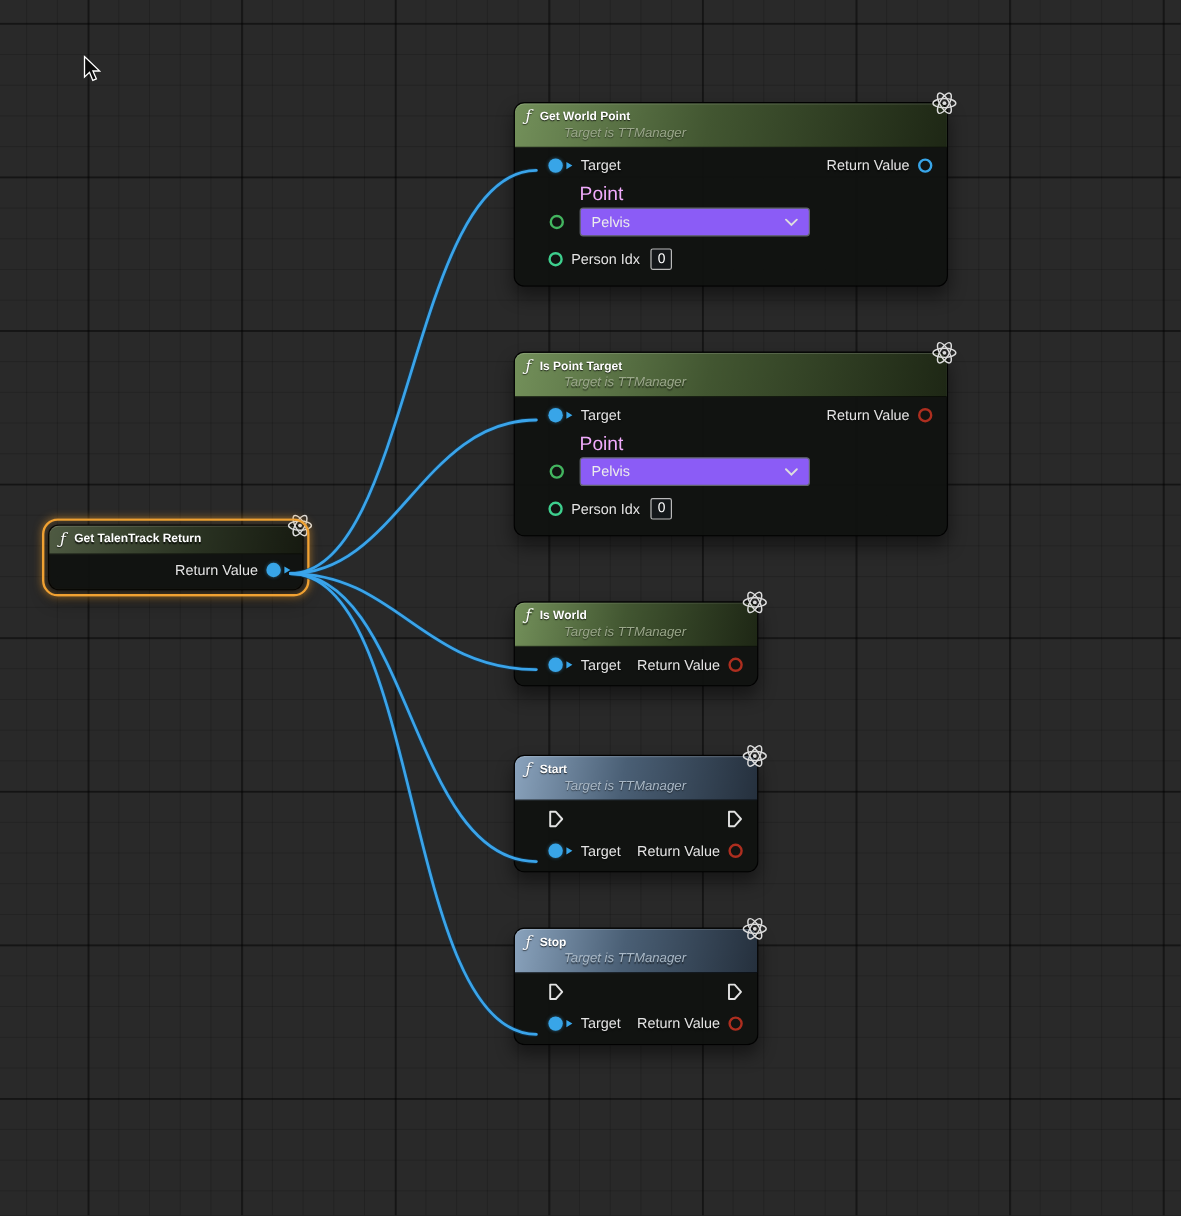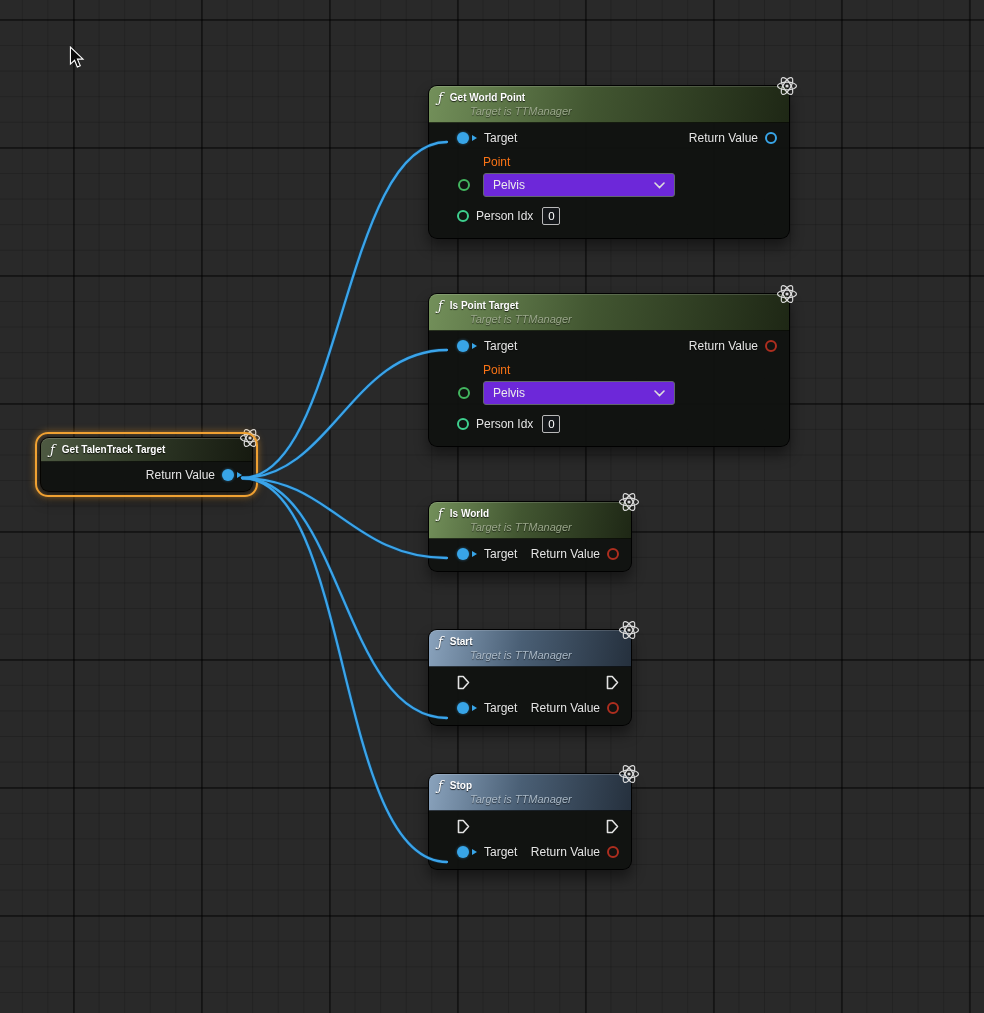--- a/index.html
+++ b/index.html
@@ -72,22 +72,22 @@
   .pin-bool-hollow{ border:2px solid #ad2e1f; background:transparent; }
   .pin-enum-hollow{ border:2px solid #43b55f; background:transparent; }
   .pin-int-hollow { border:2px solid #3ecf8e; background:transparent; }
   .out-arrow { width:0; height:0; border-top:3.5px solid transparent; border-bottom:3.5px solid transparent;
                border-left:5px solid #38a5e8; margin-left:-4px; }
 
   .pin-label { font-size:12px; color:#e4e4e4; text-shadow:0 1px 1px rgba(0,0,0,0.5); white-space:nowrap; }
 
   .point-section { position:relative; padding-left:26px; display:flex; flex-direction:column; gap:3px; }
   .point-section .pin-abs { position:absolute; left:1px; top:24px; }
-  .point-label { font-size:12px; color:#f97316; line-height:15px; }
-  .dropdown { width:192px; height:24px; background:#6d28d9; border:1px solid #62666d;
+  .point-label { font-size:16px; color:#f0abfc; line-height:15px; }
+  .dropdown { width:192px; height:24px; background:#8b5cf6; border:1px solid #62666d;
               border-radius:3px; display:flex; align-items:center; justify-content:space-between;
               padding:0 9px; font-size:12px; color:#ececec; cursor:pointer; }
 
   .value-box { width:18px; height:18px; border:1px solid #b9b9b9; border-radius:2px;
                background:#14171a; color:#fff; font-size:11.5px;
                display:flex; align-items:center; justify-content:center; margin-left:2px; }
 
   .badge { position:absolute; top:-11px; right:-9px; width:22px; height:22px; }
 
   .cursor { position:absolute; left:69px; top:46px; z-index:100; pointer-events:none; }
@@ -328,21 +328,21 @@
             <ellipse cx="11" cy="11" rx="9.5" ry="3.8"></ellipse>
             <ellipse cx="11" cy="11" rx="9.5" ry="3.8" transform="rotate(60 11 11)"></ellipse>
             <ellipse cx="11" cy="11" rx="9.5" ry="3.8" transform="rotate(120 11 11)"></ellipse>
           </g>
           <circle cx="11" cy="11" r="1.6" fill="#dcdcdc"></circle>
         </svg>
     </div>
     <div class="header dark">
       <div class="title-row">
         <span class="fn-icon">ƒ</span>
-        <span class="title">Get TalenTrack Target</span>
+        <span class="title">Get TalenTrack Return</span>
       </div>
     </div>
     <div class="body mini-body">
       <div class="row row-end pin-group">
         <span class="pin-label">Return Value</span>
         <span class="pin pin-obj"></span>
           <span class="out-arrow"></span>
       </div>
     </div>
   </div>

